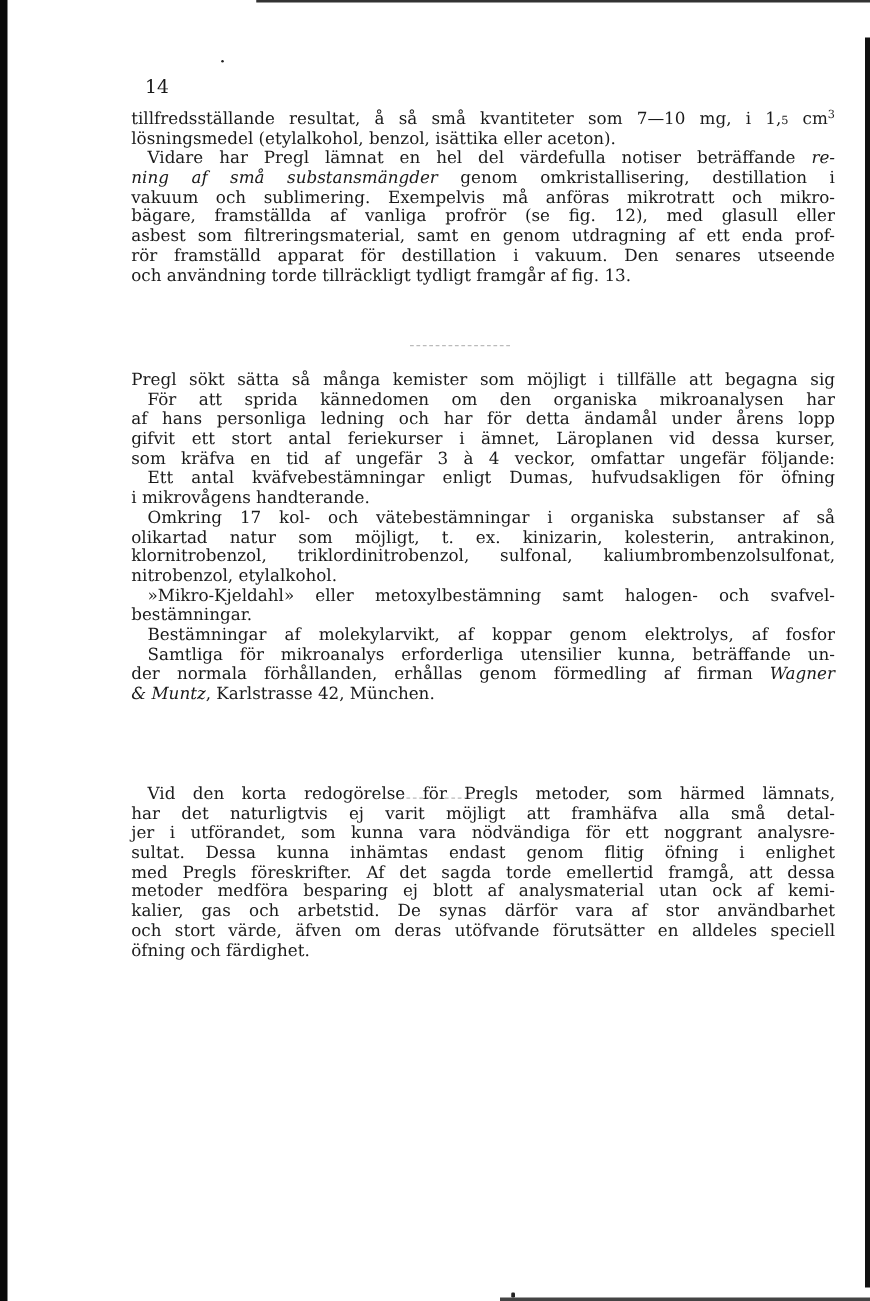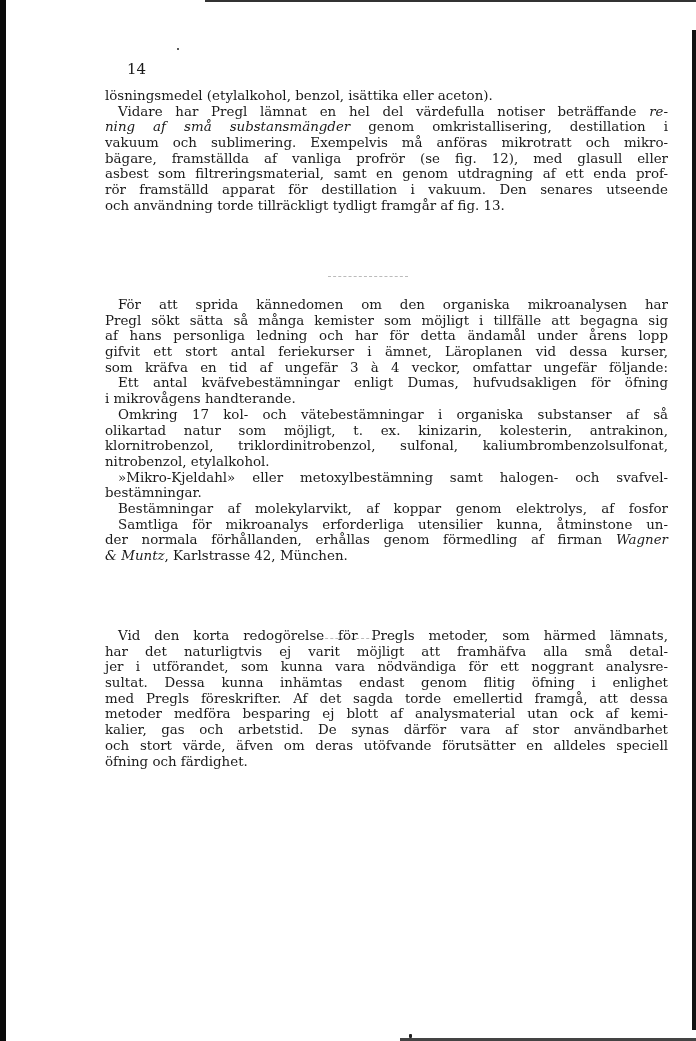--- a/index.html
+++ b/index.html
@@ -5,69 +5,70 @@
   html, body { margin: 0; padding: 0; }
   body {
     width: 696px; height: 1041px; position: relative; overflow: hidden;
     background: #ffffff; color: #1a1a1a;
     font-family: "DejaVu Serif", "Liberation Serif", serif;
   }
   .edge-left { position: absolute; left: 0; top: 0; width: 6px; height: 1041px; background: #0a0a0a; }
   .edge-right { position: absolute; left: 692px; top: 30px; width: 4px; height: 1000px; background: #111; }
   .edge-top { position: absolute; left: 205px; top: 0; width: 491px; height: 2px; background: #333; }
   .edge-bottom { position: absolute; left: 400px; top: 1038px; width: 296px; height: 3px; background: #444; }
-  .page-number { position: absolute; left: 116px; top: 60px; font-size: 15px; margin-left: 11px; }
+  .page-number { position: absolute; left: 116px; top: 60px; font-size: 15px; }
   .block { position: absolute; left: 105px; width: 563px; font-size: 13.4px; line-height: 15.7px; }
   .line { display: block; white-space: nowrap; text-align: justify; text-align-last: justify; height: 15.7px; }
   .line.last { text-align-last: left; }
   .line.indent { padding-left: 13px; }
   .sep { position: absolute; height: 0; border-top: 1px dashed #bbb; }
   em { }
   sup { font-size: 9px; vertical-align: 5px; line-height: 0; }
   .dot { position: absolute; width: 3px; height: 4px; background: #222; border-radius: 1px; }
 </style>
 </head>
 <body>
 
 <div class="edge-left"></div>
 <div class="edge-right"></div>
 <div class="edge-top"></div>
 <div class="edge-bottom"></div>
 
 <div class="page-number">14</div>
 
 <div class="block" style="top:88px;">
+  <span class="line"><span>tillfredsställande resultat, å så små kvantiteter som 7—10 mg, i 1,</span><span style="font-size:9px">5</span><span> cm</span><sup>3</sup></span>
   <span class="line last">lösningsmedel (etylalkohol, benzol, isättika eller aceton).</span>
   <span class="line indent"><span>Vidare har Pregl lämnat en hel del värdefulla notiser beträffande </span><em>re-</em></span>
   <span class="line"><em>ning af små substansmängder</em><span> genom omkristallisering, destillation i</span></span>
   <span class="line">vakuum och sublimering. Exempelvis må anföras mikrotratt och mikro-</span>
   <span class="line">bägare, framställda af vanliga profrör (se fig. 12), med glasull eller</span>
   <span class="line">asbest som filtreringsmaterial, samt en genom utdragning af ett enda prof-</span>
   <span class="line">rör framställd apparat för destillation i vakuum. Den senares utseende</span>
   <span class="line last">och användning torde tillräckligt tydligt framgår af fig. 13.</span>
 </div>
 
 <div class="sep" style="left:328px; top:276px; width:80px;"></div>
 
 <div class="block" style="top:297px;">
+  <span class="line">Pregl sökt sätta så många kemister som möjligt i tillfälle att begagna sig</span>
   <span class="line indent">För att sprida kännedomen om den organiska mikroanalysen har</span>
-  <span class="line">Pregl sökt sätta så många kemister som möjligt i tillfälle att begagna sig</span>
   <span class="line">af hans personliga ledning och har för detta ändamål under årens lopp</span>
   <span class="line">gifvit ett stort antal feriekurser i ämnet, Läroplanen vid dessa kurser,</span>
   <span class="line">som kräfva en tid af ungefär 3 à 4 veckor, omfattar ungefär följande:</span>
   <span class="line indent">Ett antal kväfvebestämningar enligt Dumas, hufvudsakligen för öfning</span>
   <span class="line last">i mikrovågens handterande.</span>
   <span class="line indent">Omkring 17 kol- och vätebestämningar i organiska substanser af så</span>
   <span class="line">olikartad natur som möjligt, t. ex. kinizarin, kolesterin, antrakinon,</span>
   <span class="line">klornitrobenzol, triklordinitrobenzol, sulfonal, kaliumbrombenzolsulfonat,</span>
   <span class="line last">nitrobenzol, etylalkohol.</span>
   <span class="line indent">»Mikro-Kjeldahl» eller metoxylbestämning samt halogen- och svafvel-</span>
   <span class="line last">bestämningar.</span>
   <span class="line indent">Bestämningar af molekylarvikt, af koppar genom elektrolys, af fosfor</span>
-  <span class="line indent">Samtliga för mikroanalys erforderliga utensilier kunna, åtminstone un-</span>
+  <span class="line indent">Samtliga för mikroanalys erforderliga utensilier kunna, beträffande un-</span>
   <span class="line"><span>der normala förhållanden, erhållas genom förmedling af firman </span><em>Wagner</em></span>
   <span class="line last"><em>&amp; Muntz</em><span>, Karlstrasse 42, München.</span></span>
 </div>
 
 <div class="sep" style="left:320px; top:638px; width:80px;"></div>
 
 <div class="block" style="top:628px;">
   <span class="line indent">Vid den korta redogörelse för Pregls metoder, som härmed lämnats,</span>
   <span class="line">har det naturligtvis ej varit möjligt att framhäfva alla små detal-</span>
   <span class="line">jer i utförandet, som kunna vara nödvändiga för ett noggrant analysre-</span>

